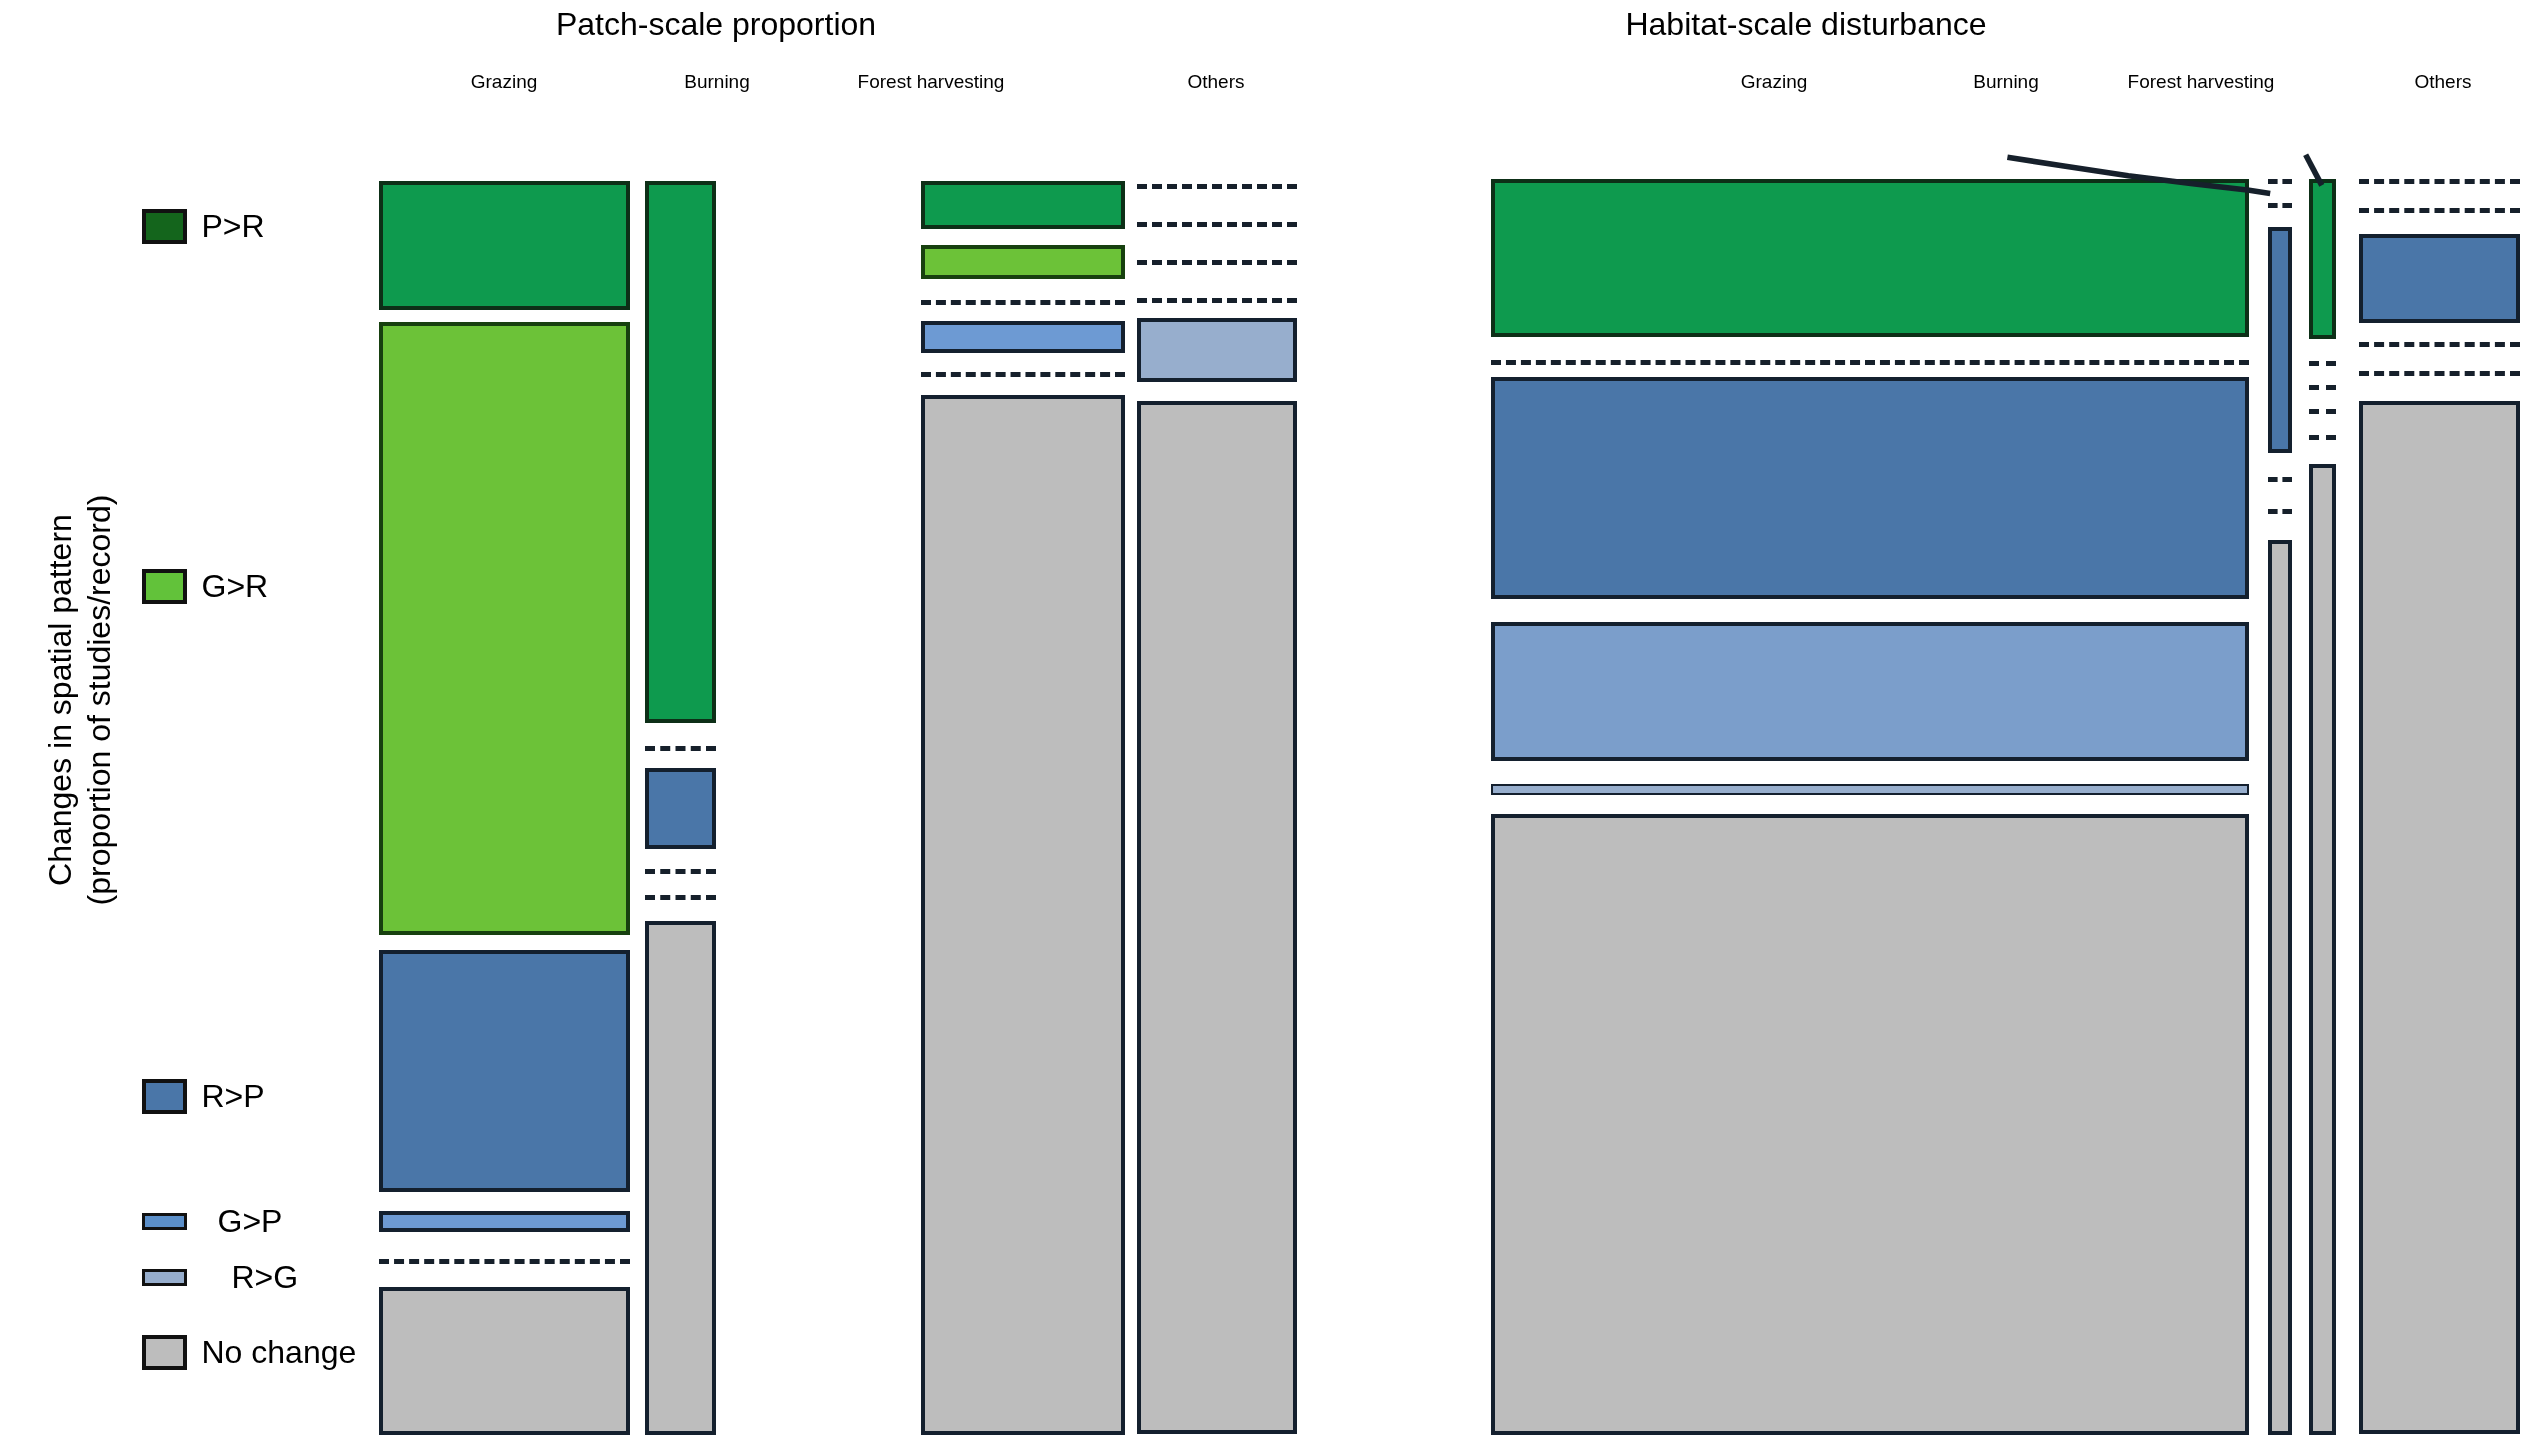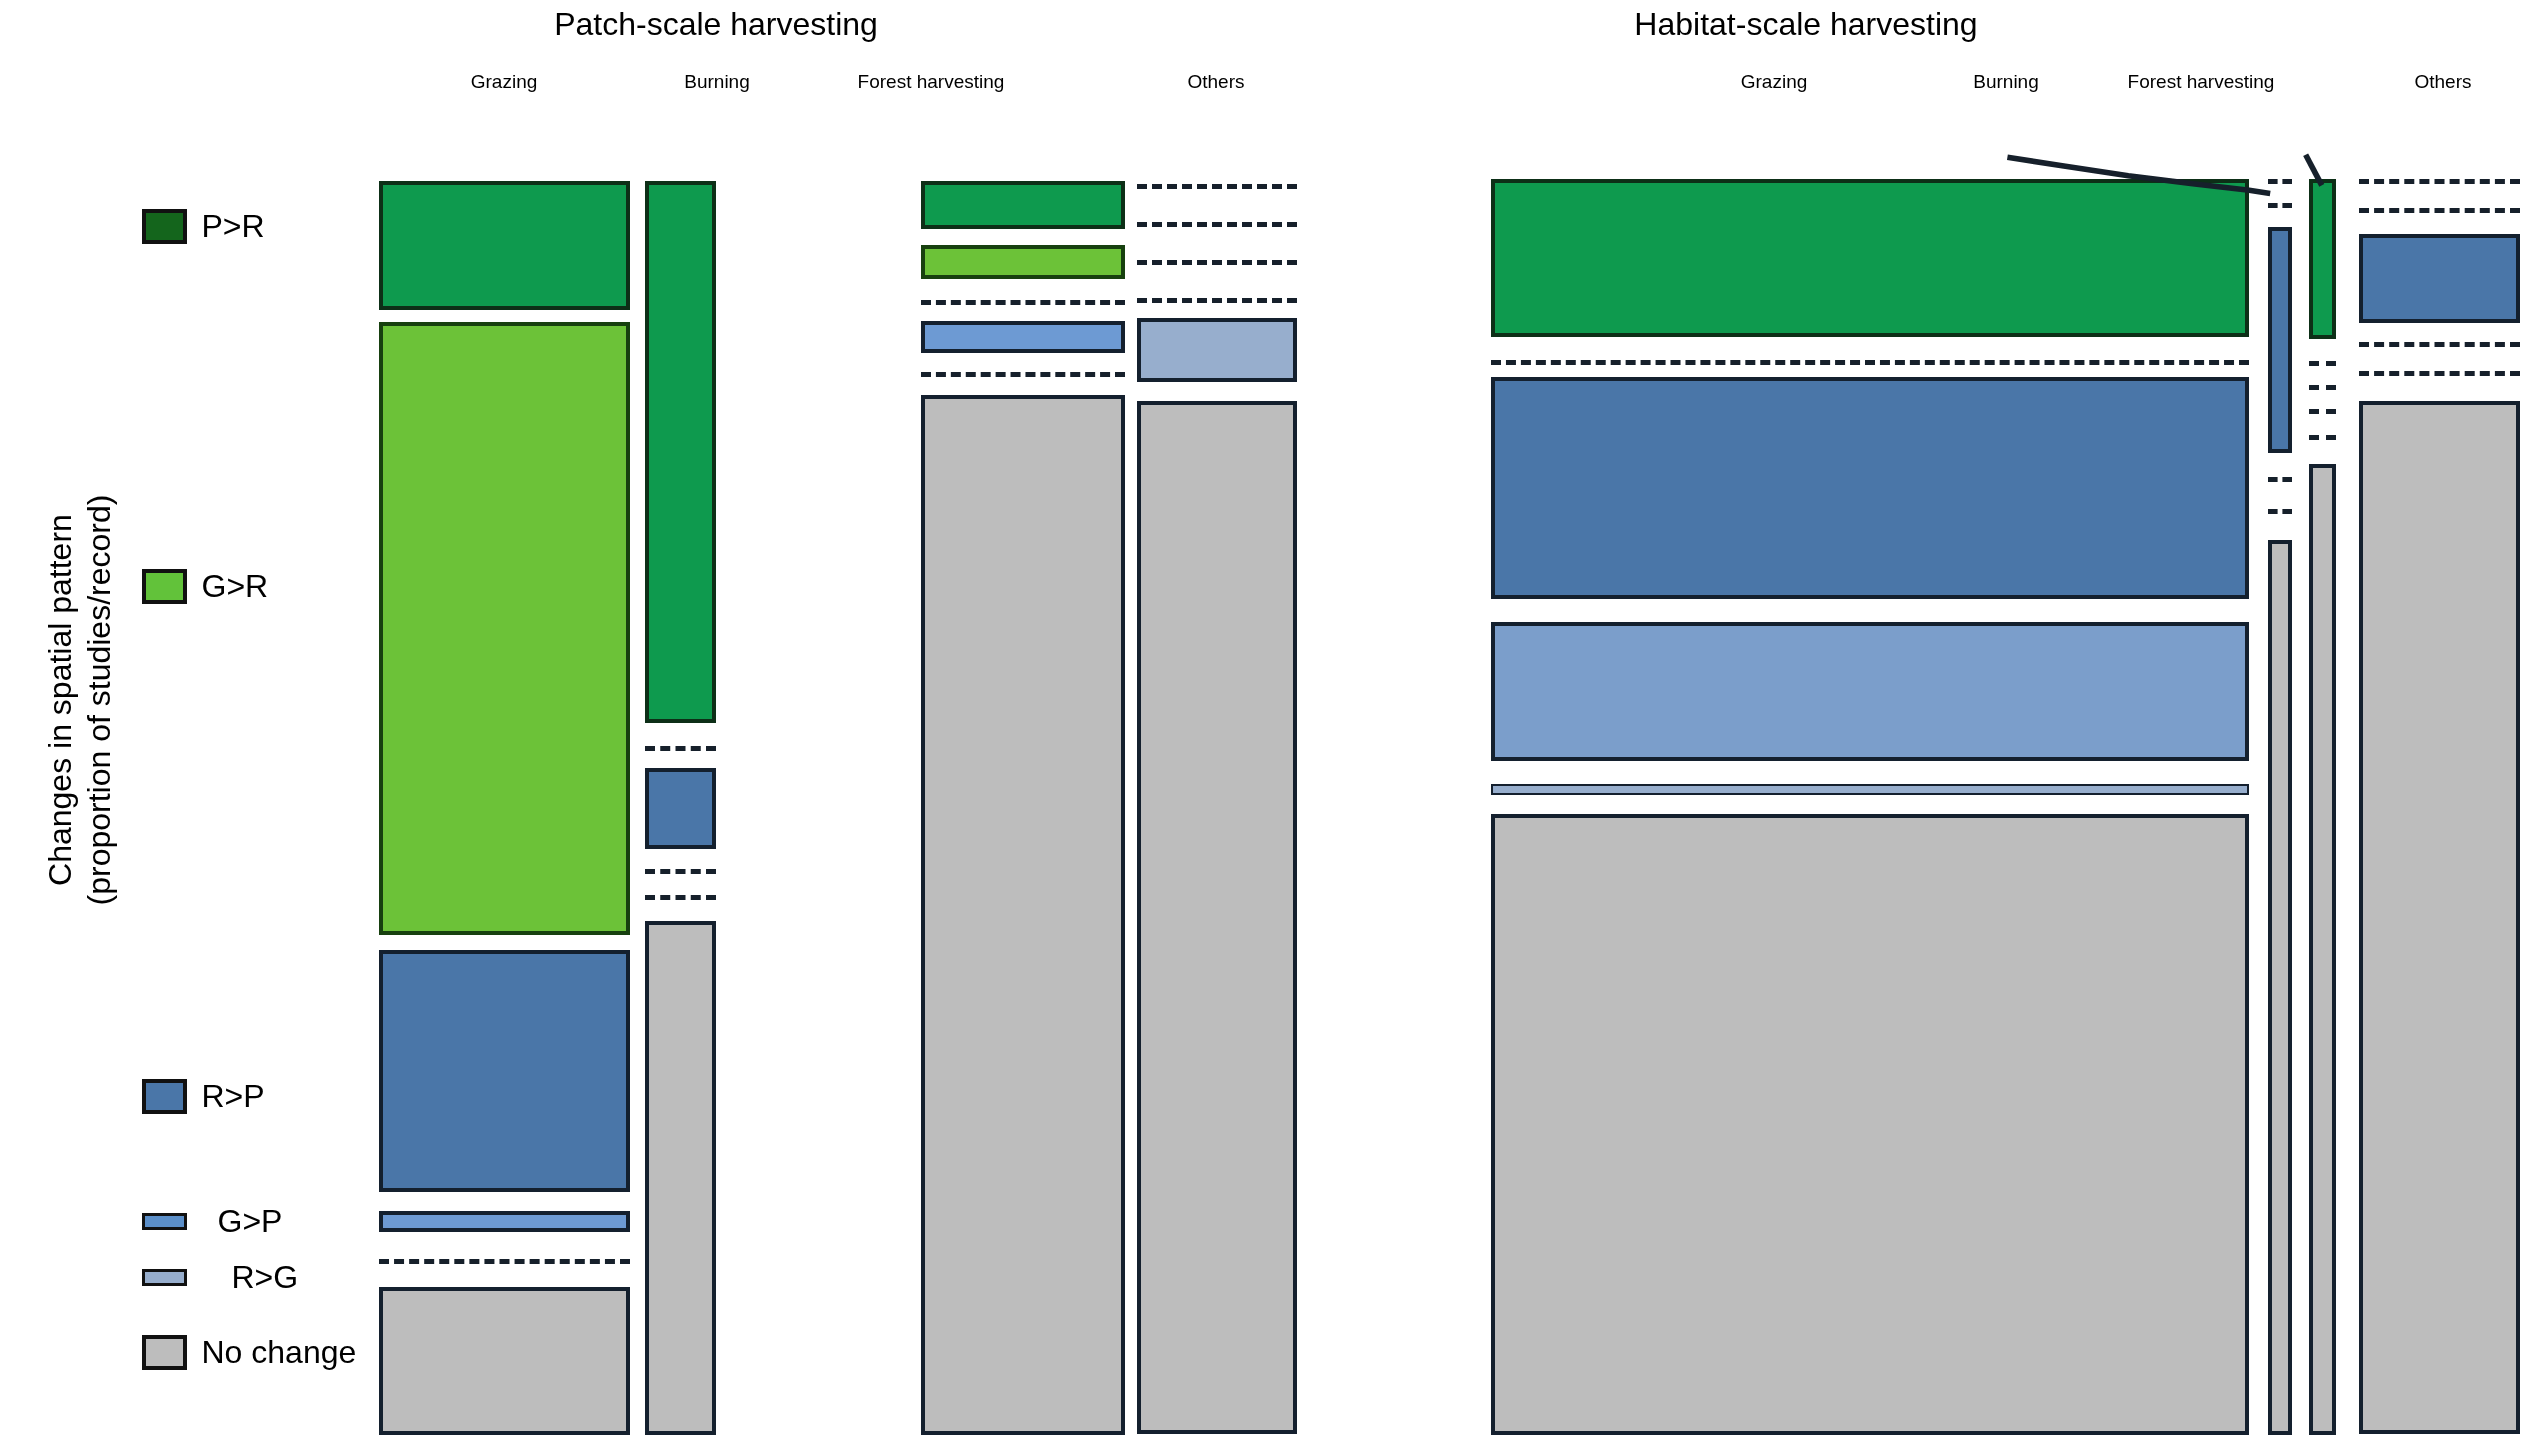--- a/index.html
+++ b/index.html
@@ -58,21 +58,21 @@
         <div class="leg-swatch thin" style="background: rgb(151, 174, 205);"></div>
         <div class="leg-label">R&gt;G</div>
       </div>
       <div class="leg-row" style="top: 1334px;">
         <div class="leg-swatch" style="background: rgb(189, 189, 189);"></div>
         <div class="leg-label">No change</div>
       </div>
     </div>
 
   <div id="plot">
-      <div class="panel-title" style="left: 313px; top: 6.4px; width: 806px;">Patch-scale harvesting</div>
+      <div class="panel-title" style="left: 313px; top: 6.4px; width: 806px;">Patch-scale proportion</div>
       <div class="col-header" style="left: 262px; top: 71px; width: 484px;">Grazing</div>
       <div class="cell green" style="left: 379px; top: 181px; width: 251px; height: 129px; background: rgb(14, 154, 78);"></div>
       <div class="cell lgreen" style="left: 379px; top: 322px; width: 251px; height: 613px; background: rgb(108, 194, 56);"></div>
       <div class="cell" style="left: 379px; top: 950px; width: 251px; height: 242px; background: rgb(74, 118, 168);"></div>
       <div class="cell" style="left: 379px; top: 1211px; width: 251px; height: 21px; background: rgb(109, 154, 211);"></div>
       <div class="dashrow" style="left: 379px; top: 1259px; width: 251px;"></div>
       <div class="cell" style="left: 379px; top: 1287px; width: 251px; height: 148px; background: rgb(189, 189, 189);"></div>
       <div class="col-header" style="left: 475px; top: 71px; width: 484px;">Burning</div>
       <div class="cell green" style="left: 645px; top: 181px; width: 71px; height: 542px; background: rgb(14, 154, 78);"></div>
       <div class="dashrow" style="left: 645px; top: 746px; width: 71px;"></div>
@@ -87,21 +87,21 @@
       <div class="cell" style="left: 921px; top: 321px; width: 204px; height: 32px; background: rgb(109, 154, 211);"></div>
       <div class="dashrow" style="left: 921px; top: 372px; width: 204px;"></div>
       <div class="cell" style="left: 921px; top: 395px; width: 204px; height: 1040px; background: rgb(189, 189, 189);"></div>
       <div class="col-header" style="left: 974px; top: 71px; width: 484px;">Others</div>
       <div class="dashrow" style="left: 1137px; top: 184px; width: 160px;"></div>
       <div class="dashrow" style="left: 1137px; top: 222px; width: 160px;"></div>
       <div class="dashrow" style="left: 1137px; top: 260px; width: 160px;"></div>
       <div class="dashrow" style="left: 1137px; top: 298px; width: 160px;"></div>
       <div class="cell" style="left: 1137px; top: 318px; width: 160px; height: 64px; background: rgb(151, 174, 205);"></div>
       <div class="cell" style="left: 1137px; top: 401px; width: 160px; height: 1033px; background: rgb(189, 189, 189);"></div>
-      <div class="panel-title" style="left: 1403px; top: 6.4px; width: 806px;">Habitat-scale harvesting</div>
+      <div class="panel-title" style="left: 1403px; top: 6.4px; width: 806px;">Habitat-scale disturbance</div>
       <div class="col-header" style="left: 1532px; top: 71px; width: 484px;">Grazing</div>
       <div class="cell green" style="left: 1491px; top: 179px; width: 758px; height: 158px; background: rgb(14, 154, 78);"></div>
       <div class="dashrow" style="left: 1491px; top: 360px; width: 758px;"></div>
       <div class="cell" style="left: 1491px; top: 377px; width: 758px; height: 222px; background: rgb(74, 118, 168);"></div>
       <div class="cell" style="left: 1491px; top: 622px; width: 758px; height: 139px; background: rgb(123, 158, 203);"></div>
       <div class="cell" style="left: 1491px; top: 784px; width: 758px; height: 11.3px; background: rgb(151, 174, 205); border-width: 2.4px;"></div>
       <div class="cell" style="left: 1491px; top: 814px; width: 758px; height: 621px; background: rgb(189, 189, 189);"></div>
       <div class="col-header" style="left: 1764px; top: 71px; width: 484px;">Burning</div>
       <div class="dashrow" style="left: 2268px; top: 179px; width: 24px;"></div>
       <div class="dashrow" style="left: 2268px; top: 203px; width: 24px;"></div>

